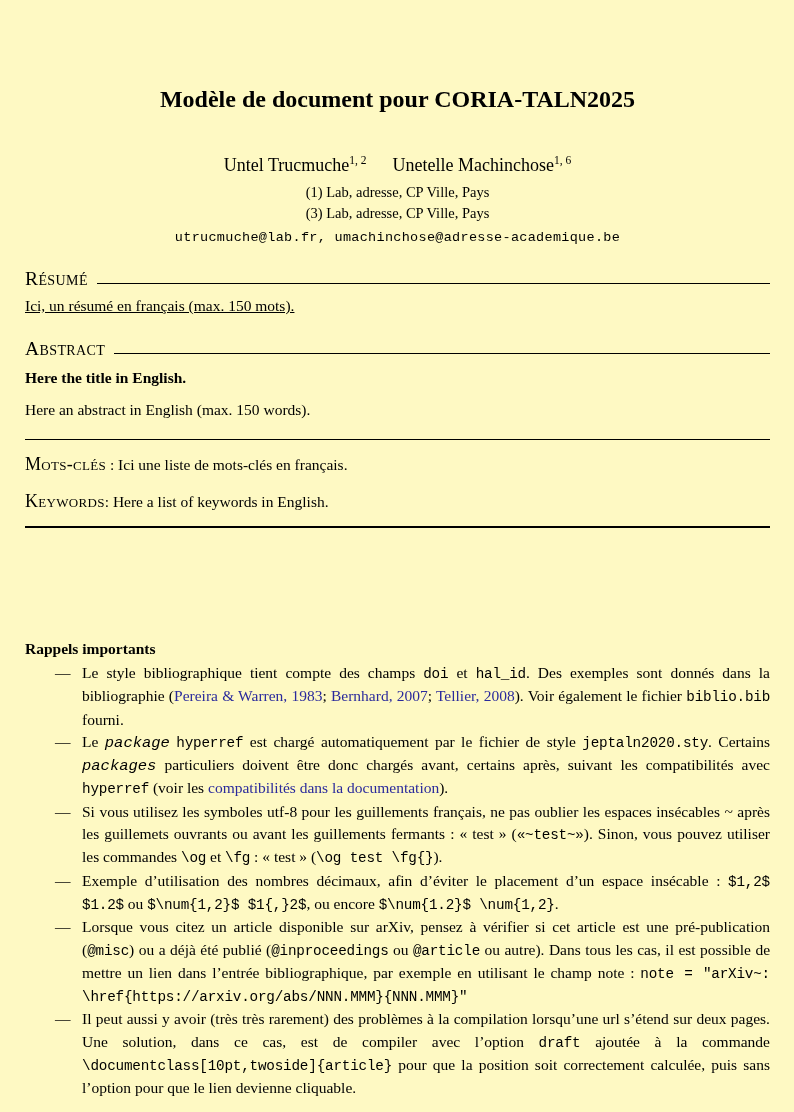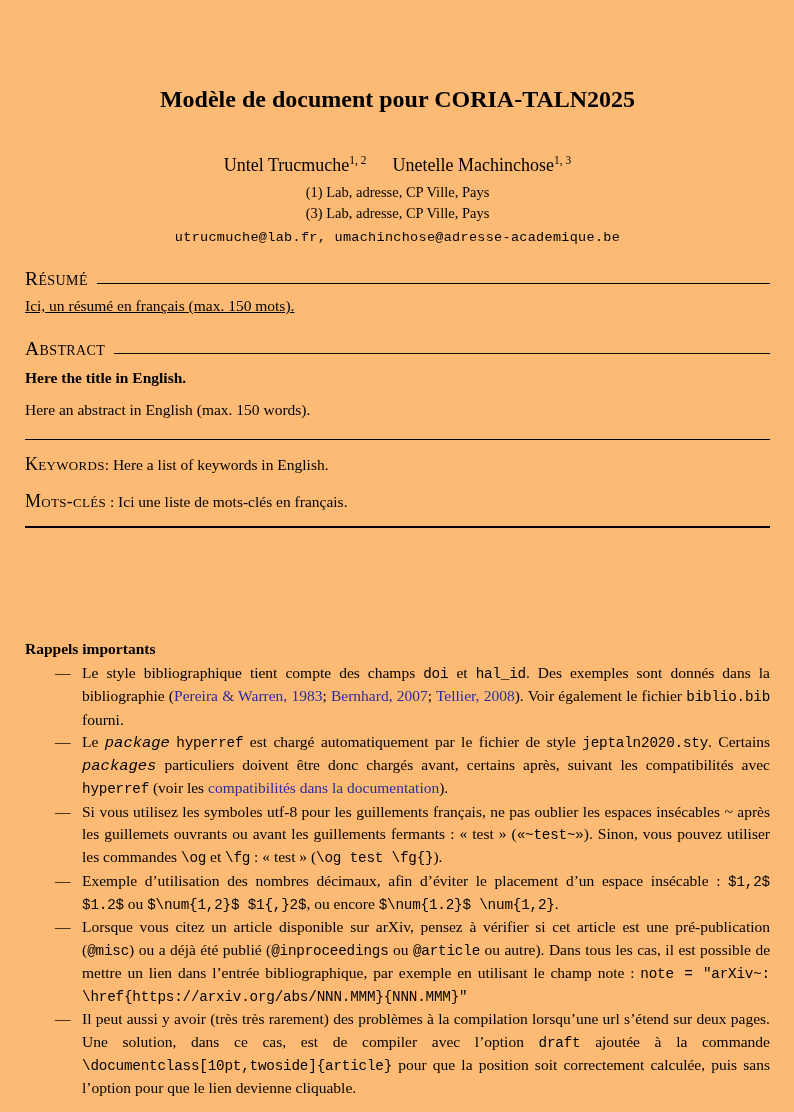--- a/index.html
+++ b/index.html
@@ -1,19 +1,19 @@
 <!DOCTYPE html>
 <html style="--link-color: #2a2a9c;"><head>
 <meta charset="utf-8">
 <style>
   html,body { margin:0; padding:0; background:#ffffff; }
   .page {
     position:relative;
     width:794px; height:1112px;
-    background:#fdba74;
+    background:#fef9c3;
     color:#000;
     font-family:"Liberation Serif", serif;
     overflow:hidden;
     box-sizing:border-box;
     padding:0 24px 0 25px;
   }
   .title {
     margin-top:84px;
     text-align:center;
     font-weight:bold;
@@ -75,21 +75,21 @@
   .run-l { color:var(--link-color); }
 </style>
 </head>
 <body>
 
 <div class="page">
 
   <div class="title">Modèle de document pour CORIA-TALN2025</div>
 
   <div class="authors">
-    <span class="author"><span>Untel Trucmuche</span><sup>1, 2</sup></span><span class="author"><span>Unetelle Machinchose</span><sup>1, 3</sup></span>
+    <span class="author"><span>Untel Trucmuche</span><sup>1, 2</sup></span><span class="author"><span>Unetelle Machinchose</span><sup>1, 6</sup></span>
   </div>
 
   <div class="affils">
     <div>(1) Lab, adresse, CP Ville, Pays</div>
     <div>(3) Lab, adresse, CP Ville, Pays</div>
   </div>
 
   <div class="emails">utrucmuche@lab.fr, umachinchose@adresse-academique.be</div>
 
   <div class="label-row">
@@ -99,25 +99,25 @@
   <div class="body-text resume-text">Ici, un résumé en français (max. 150 mots).</div>
 
   <div class="label-row abstract">
     <span class="sec-label">Abstract</span>
     <span class="hrule"></span>
   </div>
   <div class="body-text english-title">Here the title in English.</div>
   <div class="body-text abstract-text">Here an abstract in English (max. 150 words).</div>
 
   <div class="kw-line">
-    <span class="kw-label">Keywords</span><span>: </span><span>Here a list of keywords in English.</span>
+    <span class="kw-label">Mots-clés</span><span> : </span><span>Ici une liste de mots-clés en français.</span>
   </div>
 
   <div class="kw-line">
-    <span class="kw-label">Mots-clés</span><span> : </span><span>Ici une liste de mots-clés en français.</span>
+    <span class="kw-label">Keywords</span><span>: </span><span>Here a list of keywords in English.</span>
   </div>
 
   <div class="sep-rule"></div>
 
   <div class="rappels-heading">Rappels importants</div>
 
   <div class="rappels-list">
     <div class="item">
       <span class="marker">—</span><span class="item-text"><span class="run-n">Le style bibliographique tient compte des champs </span><span class="run-c">doi</span><span class="run-n"> et </span><span class="run-c">hal_id</span><span class="run-n">. Des exemples sont donnés dans la bibliographie (</span><span class="run-l">Pereira &amp; Warren, 1983</span><span class="run-n">; </span><span class="run-l">Bernhard, 2007</span><span class="run-n">; </span><span class="run-l">Tellier, 2008</span><span class="run-n">). Voir également le fichier </span><span class="run-c">biblio.bib</span><span class="run-n"> fourni.</span></span>
     </div>

